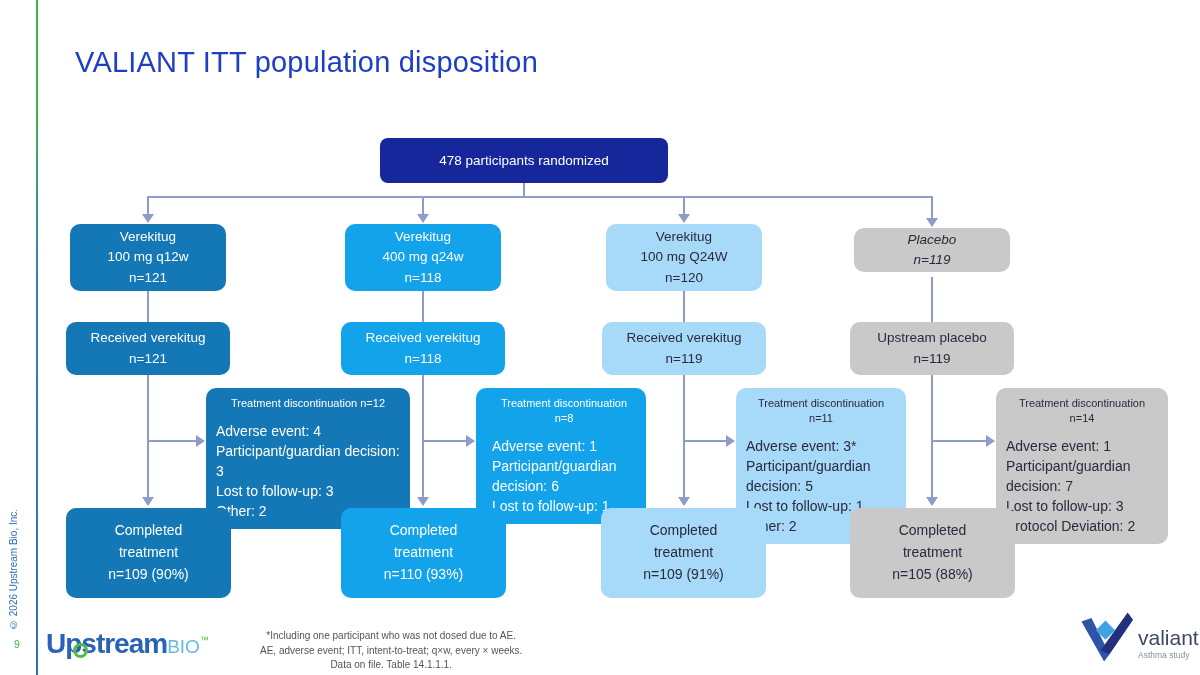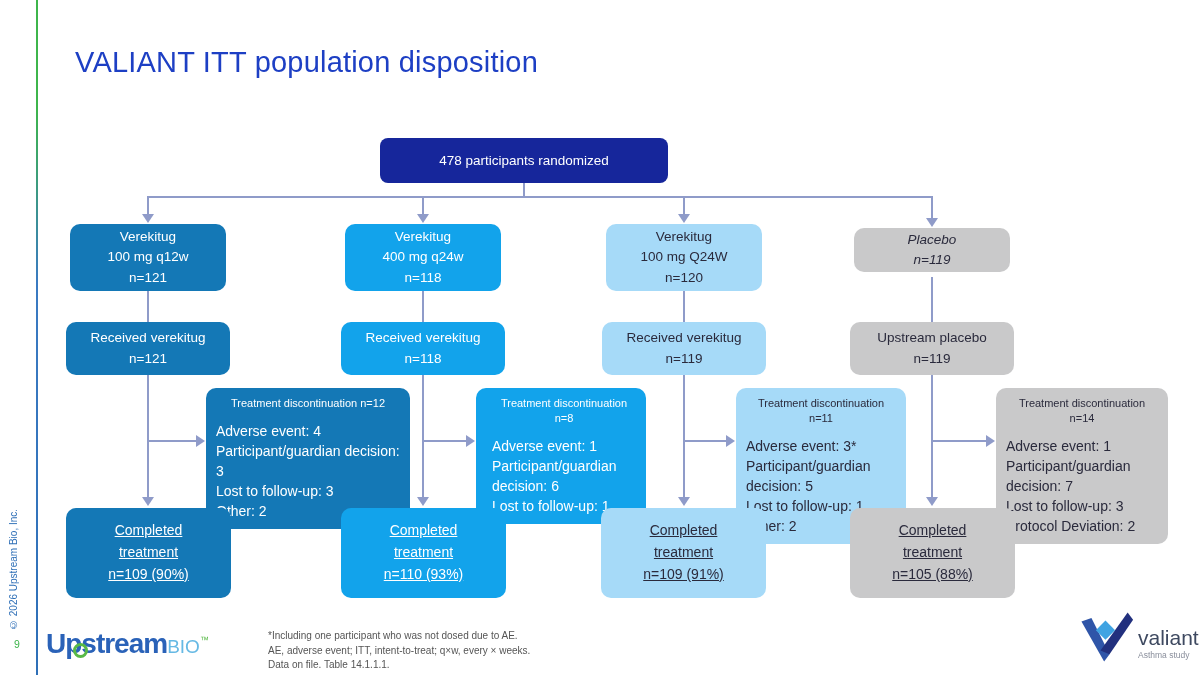--- a/index.html
+++ b/index.html
@@ -20,35 +20,35 @@
 
   .root-box{left:380px;top:138px;width:288px;height:45px;background:#16269B;color:#fff;
     font-size:13.5px;border-radius:8px;justify-content:center;}
 
   .c1{background:#1478B6;color:#fff;}
   .c2{background:#12A3EB;color:#fff;}
   .c3{background:#A6DAF8;color:#2A2A3C;}
   .c4{background:#C9C9CA;color:#2A2A3C;}
 
   .arm,.received{font-size:13.5px;line-height:1.5;}
-  .completed{font-size:14px;line-height:1.55;text-decoration:underline;}
+  .completed{font-size:14px;line-height:1.55;}
 
   .disc{position:absolute;top:388px;border-radius:10px;box-sizing:border-box;
     padding:8px 10px;text-align:center;}
   .disc .disc-head{font-size:11px;line-height:1.38;}
   .disc .disc-details{margin-top:10px;text-align:left;font-size:14px;line-height:1.43;}
   .disc .disc-details span{display:block;}
 
   .ln{position:absolute;background:#8F9BC9;}
   .arr-down{position:absolute;width:0;height:0;
     border-left:6px solid transparent;border-right:6px solid transparent;border-top:9px solid #8F9BC9;}
   .arr-right{position:absolute;width:0;height:0;
     border-top:6px solid transparent;border-bottom:6px solid transparent;border-left:9px solid #8F9BC9;}
 
-  .footnote{position:absolute;left:268px;top:629px;font-size:10px;line-height:1.45;color:#555;}
+  .footnote{position:absolute;left:260px;top:629px;font-size:10px;line-height:1.45;color:#555;text-align:center;}
   .footnote span{display:block;}
 
   .copyright{position:absolute;left:8px;top:452px;height:178px;writing-mode:vertical-rl;
     transform:rotate(180deg);font-size:10px;color:#2E6FB7;white-space:nowrap;}
   .page-num{position:absolute;left:14px;top:638px;font-size:10.5px;color:#3DB54B;}
 
   
   .up-logo{position:absolute;left:46px;top:628px;height:40px;white-space:nowrap;}
   .up-word{font-size:28px;font-weight:bold;color:#2A62B8;letter-spacing:-1px;}
   .up-bio{font-size:19px;font-weight:normal;color:#66B9E4;letter-spacing:0;}

